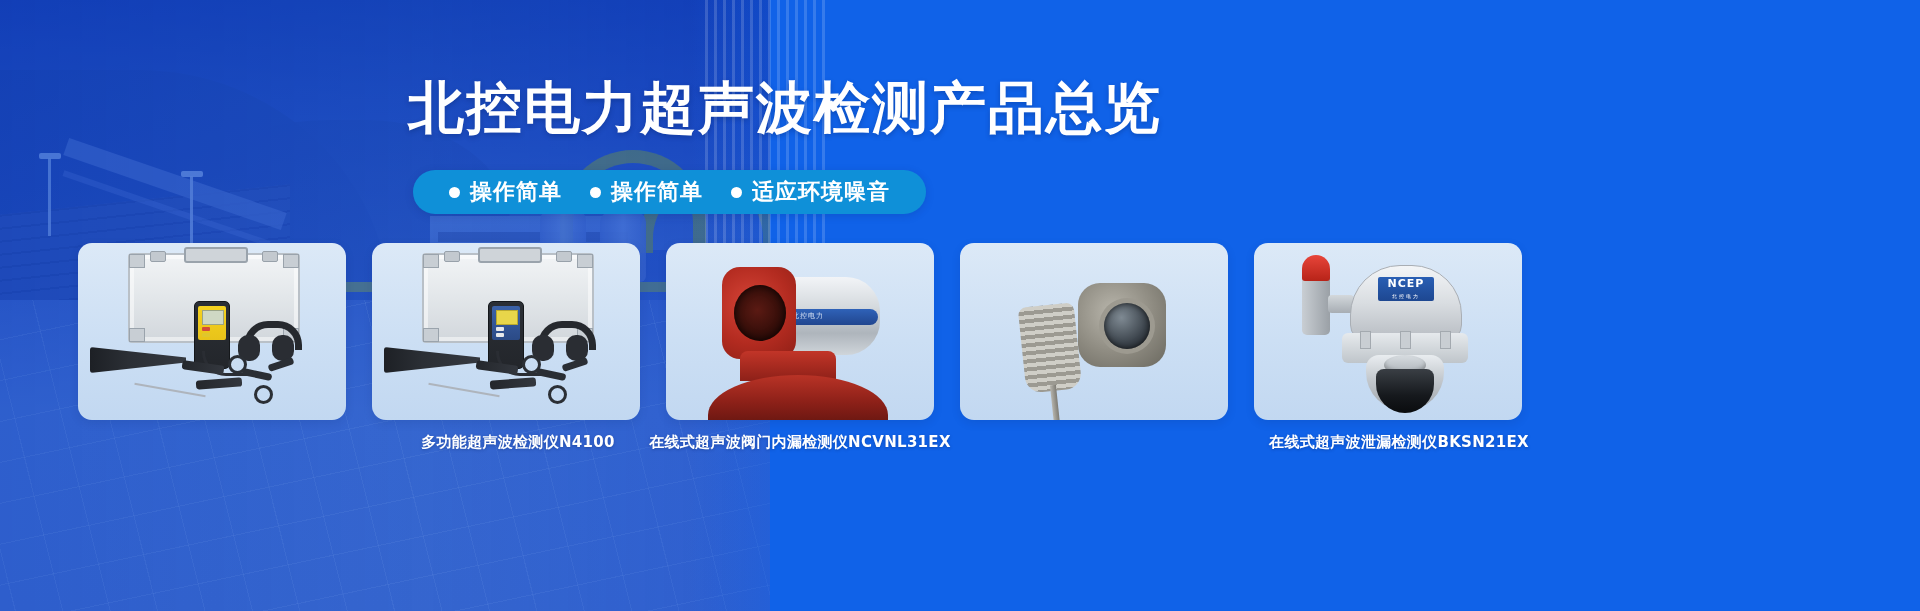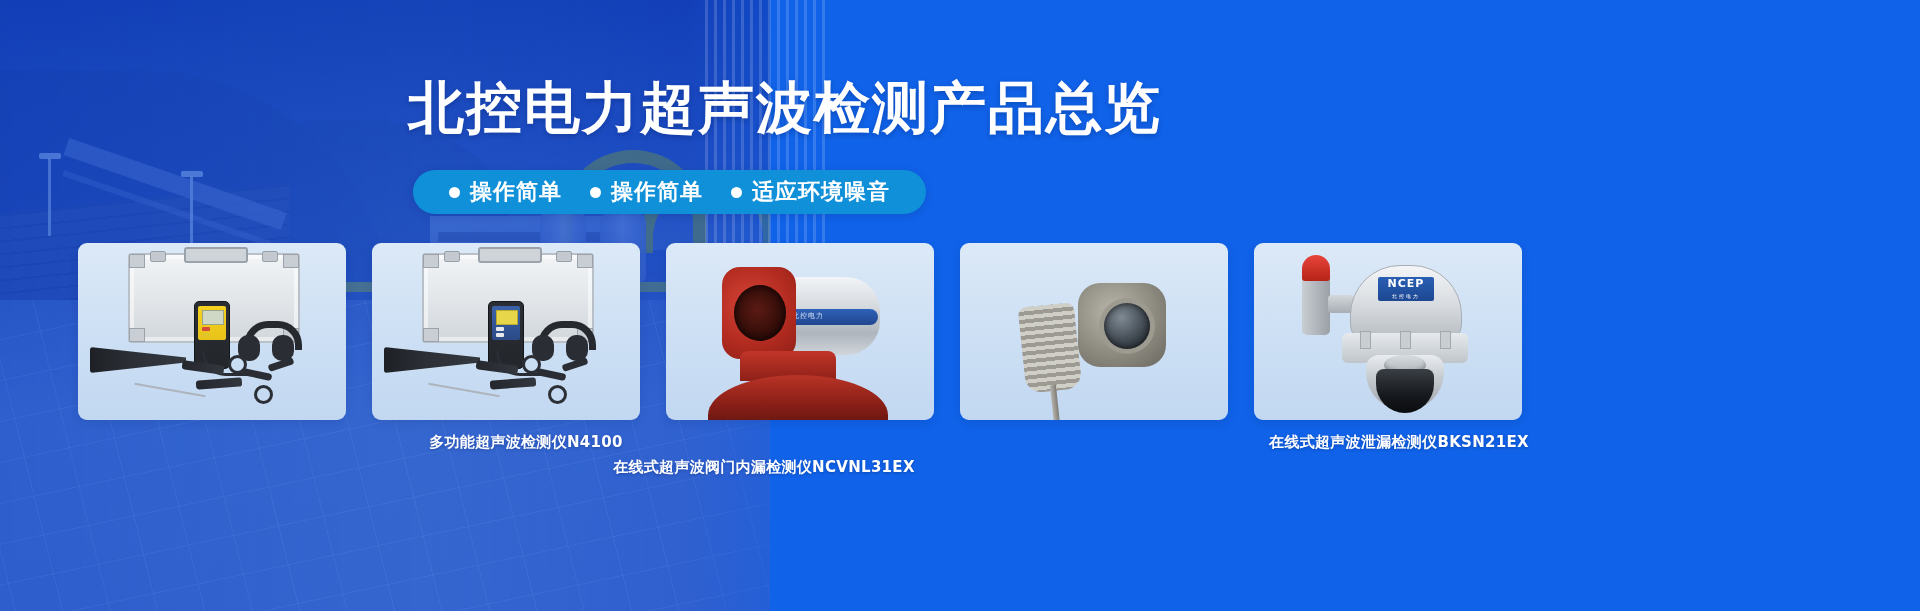--- a/index.html
+++ b/index.html
@@ -148,21 +148,21 @@
 
   
   .cards{
     position:absolute;left:0;top:243px;width:1920px;height:300px;
   }
   .card{
     position:absolute;
     top:0;
     width:268px;height:177px;
     background:linear-gradient(180deg,#dce9f7 0%,#ccdff4 55%,#c2d8f1 100%);
-    border-radius:9px;
+    border-radius:14px;
     overflow:hidden;
     box-shadow:0 3px 10px rgba(0,30,90,.12);
   }
   .card .shot{position:absolute;left:0;top:0;width:100%;height:100%;}
 
   .caption{
     position:absolute;
     top:190px;
     width:268px;
     text-align:center;
@@ -472,34 +472,34 @@
         <div class="kit-horn"></div>
         <div class="probe" style="left:104px;top:120px;width:42px;transform:rotate(8deg);"></div>
         <div class="probe" style="left:118px;top:136px;width:46px;transform:rotate(-4deg);"></div>
         <div class="probe sm" style="left:164px;top:128px;width:30px;transform:rotate(12deg);"></div>
         <div class="probe sm" style="left:190px;top:118px;width:26px;transform:rotate(-18deg);"></div>
         <div class="needle" style="left:56px;top:146px;width:72px;transform:rotate(10deg);"></div>
         <div class="ring" style="left:150px;top:112px;"></div>
         <div class="ring" style="left:176px;top:142px;"></div>
       </div>
     </div>
-    <div class="caption" style="left:392px;">多功能超声波检测仪N4100</div>
+    <div class="caption" style="left:384px;">多功能超声波检测仪N4100</div>
 
     <div class="card" style="left:666px;">
       <div class="shot v31">
         <div class="body"></div>
         <div class="stripe">
           <span>北控电力</span>
         </div>
         <div class="redhub"></div>
         <div class="base"></div>
         <div class="skirt"></div>
       </div>
     </div>
-    <div class="caption" style="left:609px;width:310px;margin-top:25px;">在线式超声波阀门内漏检测仪NCVNL31EX</div>
+    <div class="caption" style="left:645px;width:310px;">在线式超声波阀门内漏检测仪NCVNL31EX</div>
 
     <div class="card" style="left:960px;">
       <div class="shot v41">
         <div class="head"></div>
         <div class="lens"></div>
         <div class="fins"></div>
         <div class="stem"></div>
       </div>
     </div>
 

